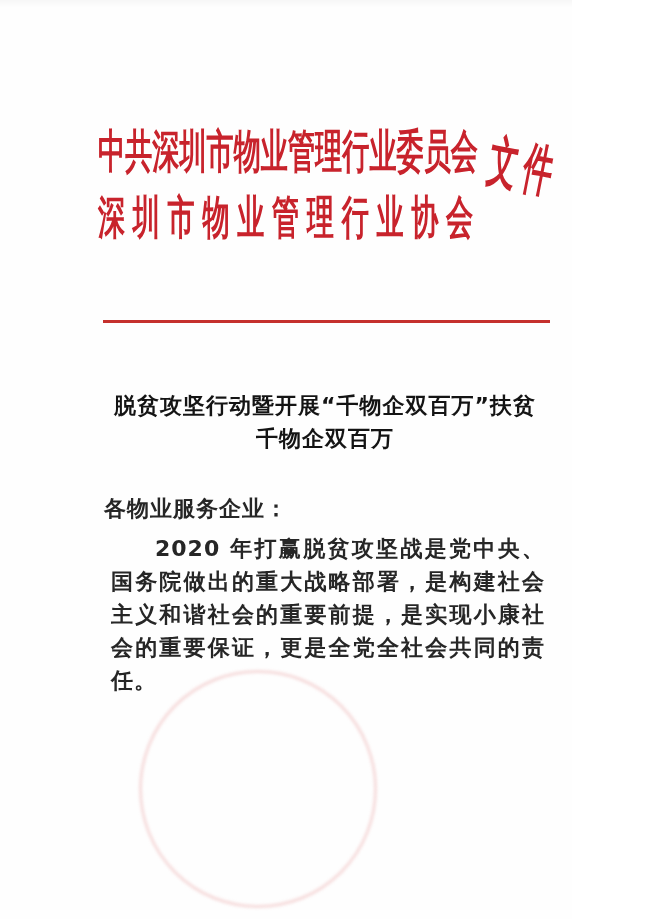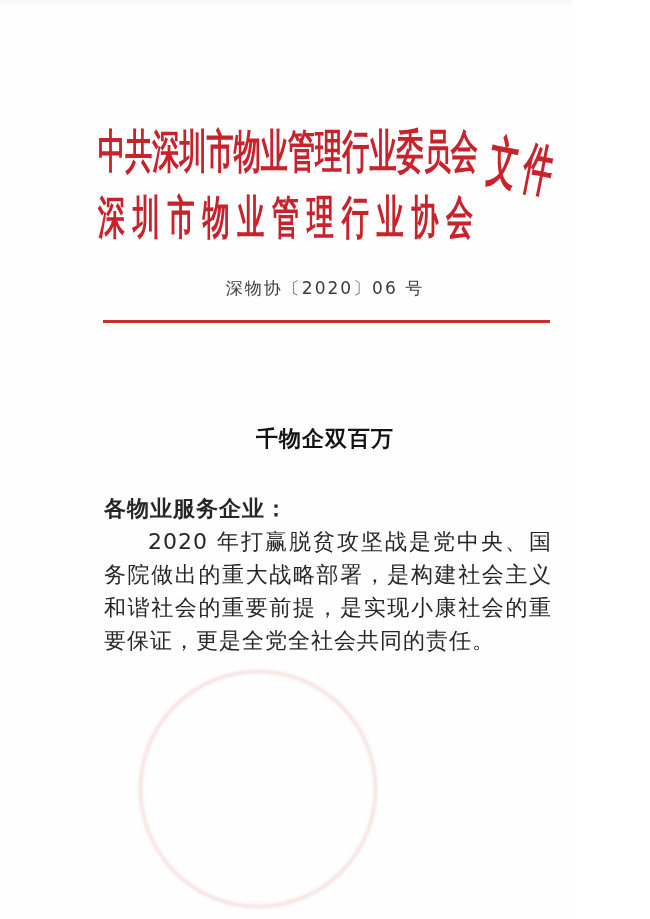--- a/index.html
+++ b/index.html
@@ -114,44 +114,44 @@
     line-height: 33px;
     letter-spacing: 1px;
     color: #262626;
     text-align: justify;
   }
   .salutation {
     font-weight: bold;
     margin: 0;
   }
   .para {
-    margin: 0;
+    margin: 7px;
     text-indent: 2em;
+    font-weight: bold;
   }
 </style>
 </head>
 <body>
 
 <div class="page">
 
   <div class="letterhead">
     <div class="org-line org-line-1">中共深圳市物业管理行业委员会</div>
     <div class="org-line org-line-2">深圳市物业管理行业协会</div>
     <div class="doc-type">
       <span class="doc-type-inner">文件</span>
     </div>
   </div>
 
-  <div class="doc-number">深物协〔2020〕06 号</div>
 
   <div class="red-divider"></div>
 
   <h1 class="doc-title">
     <br>
-    <br>
+    <span class="title-line">脱贫攻坚行动暨开展“千物企双百万”扶贫</span><br>
     <span class="title-line">千物企双百万</span>
   </h1>
 
   <div class="seal-bleed"></div>
 
   <div class="body-text">
     <p class="salutation">各物业服务企业：</p>
     <p class="para">2020 年打赢脱贫攻坚战是党中央、国务院做出的重大战略部署，是构建社会主义和谐社会的重要前提，是实现小康社会的重要保证，更是全党全社会共同的责任。</p>
   </div>
 

